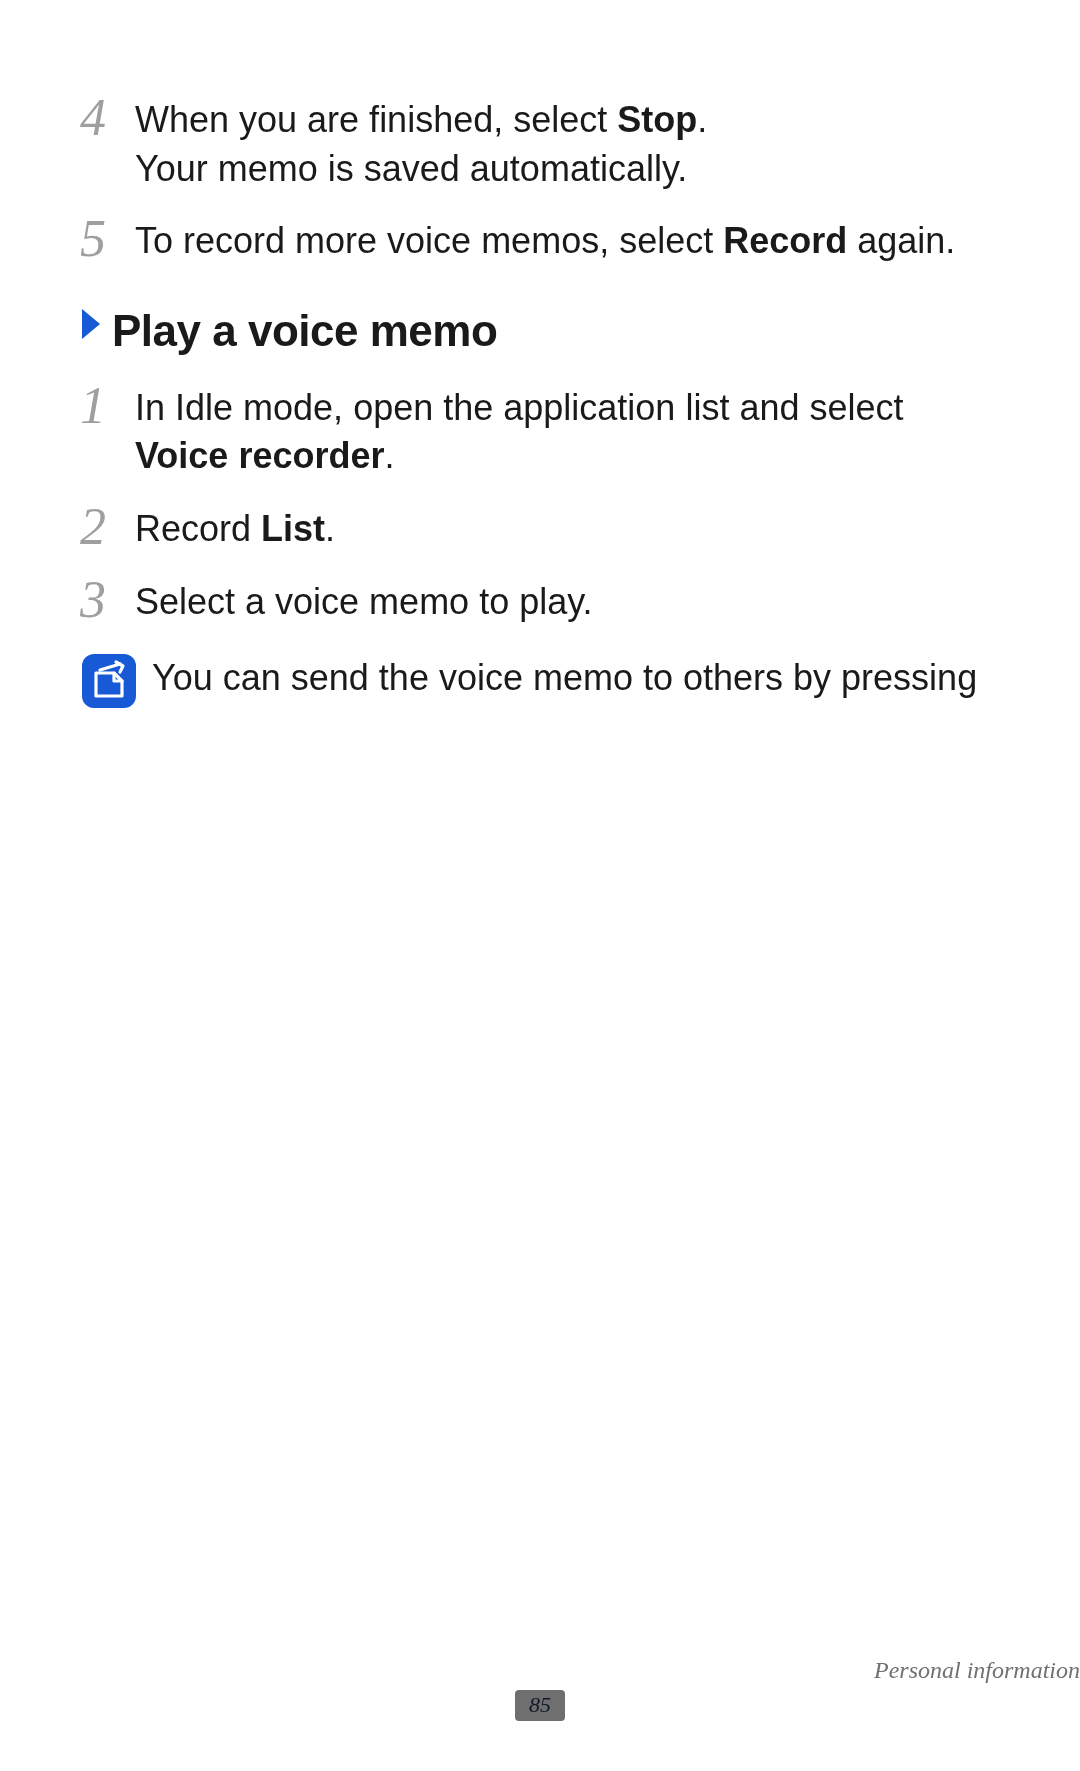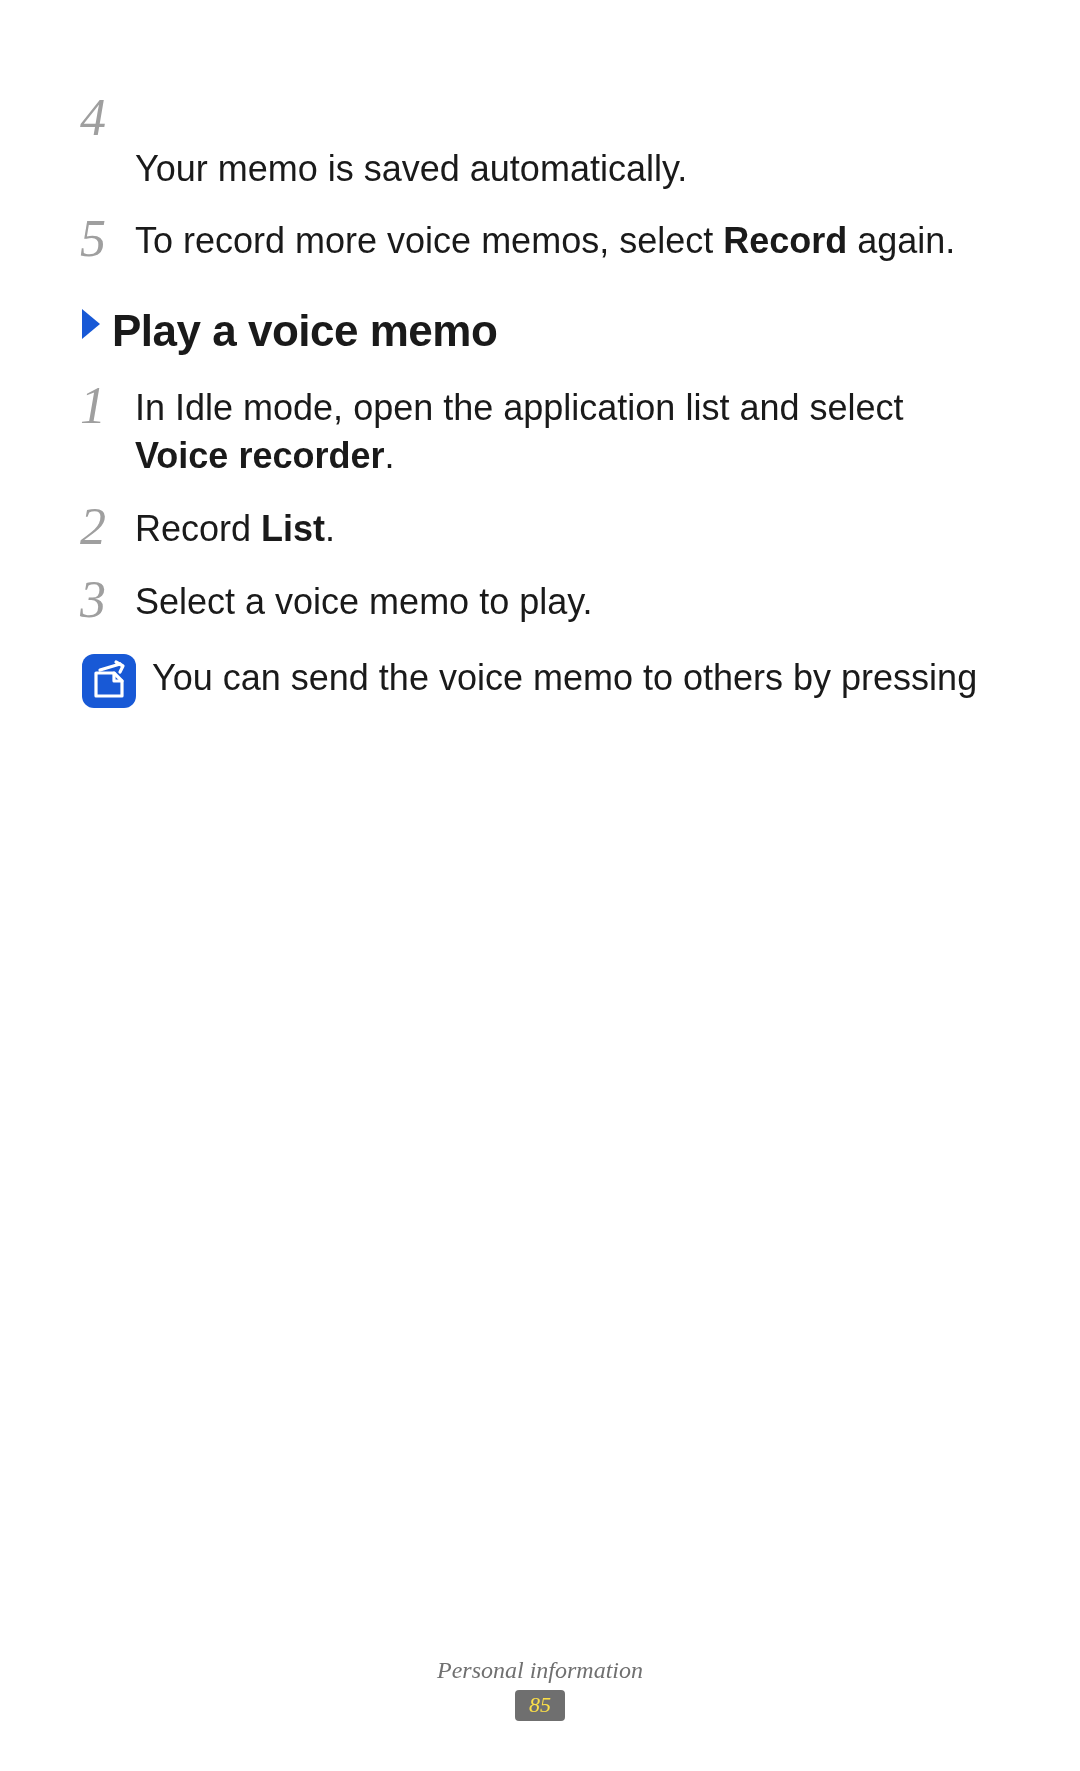--- a/index.html
+++ b/index.html
@@ -96,42 +96,43 @@
     width: 1080px;
     text-align: center;
   }
   .footer-label {
     font-family: Georgia, "Times New Roman", serif;
     font-style: italic;
     font-size: 24px;
     color: #707070;
     display: block;
     margin-bottom: 6px;
+    text-align: right;
   }
   .page-num {
     display: inline-block;
     background: #6f6f6f;
-    color: #fde047;
+    color: #0f172a;
     font-size: 22px;
     font-family: Georgia, "Times New Roman", serif;
     font-style: italic;
     padding: 2px 14px 3px 14px;
     border-radius: 4px;
     line-height: 1.2;
   }
 </style>
 </head>
 <body>
 
 <div class="page">
 
   <div class="step">
     <div class="step-num">4</div>
     <div class="step-body">
-      <br>
+      <span><span>When you are finished, select </span><span class="b">Stop</span><span>.</span></span><br>
       <span><span>Your memo is saved automatically.</span></span>
     </div>
   </div>
 
   <div class="step">
     <div class="step-num">5</div>
     <div class="step-body">
       <span><span>To record more voice memos, select </span><span class="b">Record</span><span> again.</span></span>
     </div>
   </div>

